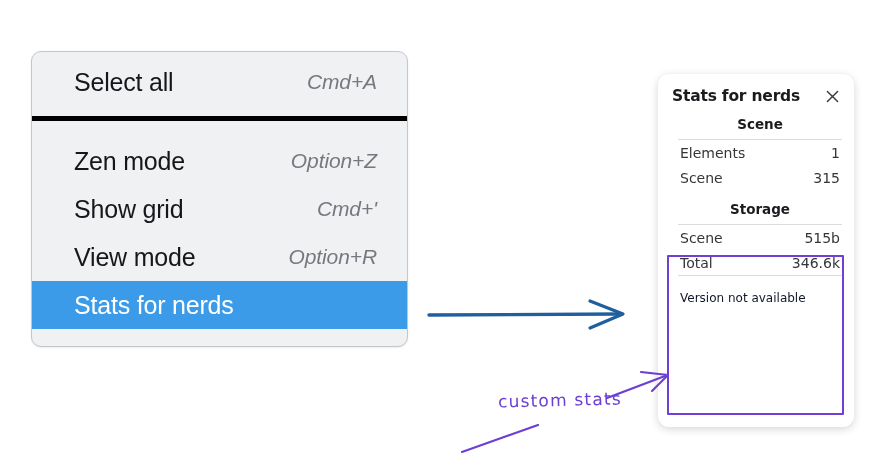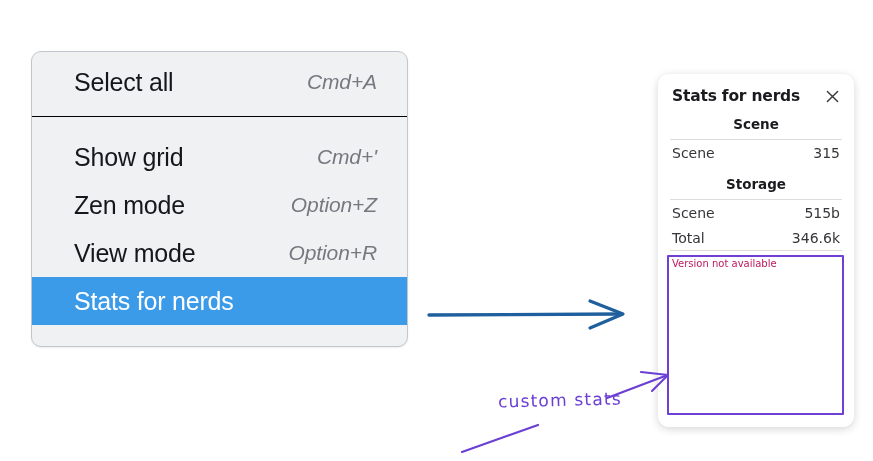--- a/index.html
+++ b/index.html
@@ -30,21 +30,21 @@
     border: 1px solid #c2c7cd;
     border-radius: 10px;
     box-sizing: border-box;
     overflow: hidden;
     box-shadow: 0 1px 2px rgba(0,0,0,0.08);
   }
   .menu-group {
     padding: 6px 0;
   }
   .menu-group.first {
-    border-bottom: 1px solid #000000;
+    border-bottom: 5px solid #000000;
     padding-bottom: 10px;
   }
   .menu-group.second {
     padding-top: 16px;
     padding-bottom: 0;
   }
   .menu-item {
     display: flex;
     align-items: center;
     justify-content: space-between;
@@ -105,21 +105,21 @@
     color: #1b1b1f;
     letter-spacing: -0.2px;
   }
   .close-icon {
     width: 17px;
     height: 17px;
     display: block;
     cursor: pointer;
   }
   .panel-body {
-    padding: 0 11px 0 11px;
+    padding: 0 11px 0 19px;
   }
   .section-title {
     text-align: center;
     font-size: 13.5px;
     font-weight: bold;
     color: #1b1b1f;
     padding: 11px 0 7px 0;
   }
   .section-rule {
     height: 1px;
@@ -130,24 +130,25 @@
     display: flex;
     justify-content: space-between;
     align-items: baseline;
     font-size: 14px;
     color: #35353a;
     padding: 5px 3px 4px 3px;
   }
   .stat-key { white-space: nowrap; }
   .stat-val { white-space: nowrap; }
   .version-text {
-    font-size: 10px;
-    color: #be185d;
+    font-size: 12px;
+    color: #0f172a;
     padding: 7px 3px 4px 3px;
     white-space: nowrap;
+    margin-top: 8px;
   }
 
   
   #storage-highlight {
     position: absolute;
     left: 667px;
     top: 255px;
     width: 177px;
     height: 160px;
     border: 2px solid #6f3fd6;
@@ -184,26 +185,26 @@
 
     <div class="menu-group first">
       <div class="menu-item">
         <span class="menu-label">Select all</span>
         <span class="menu-shortcut">Cmd+A</span>
       </div>
     </div>
 
     <div class="menu-group second">
       <div class="menu-item">
+        <span class="menu-label">Zen mode</span>
+        <span class="menu-shortcut">Option+Z</span>
+      </div>
+      <div class="menu-item">
         <span class="menu-label">Show grid</span>
         <span class="menu-shortcut">Cmd+'</span>
-      </div>
-      <div class="menu-item">
-        <span class="menu-label">Zen mode</span>
-        <span class="menu-shortcut">Option+Z</span>
       </div>
       <div class="menu-item">
         <span class="menu-label">View mode</span>
         <span class="menu-shortcut">Option+R</span>
       </div>
       <div class="menu-item selected">
         <span class="menu-label">Stats for nerds</span>
       </div>
       <div class="menu-footer"></div>
     </div>
@@ -219,20 +220,24 @@
           <path d="M4 4 L16 16 M16 4 L4 16" stroke="#3a3a40" stroke-width="1.7" fill="none" stroke-linecap="round"></path>
         </svg>
       </span>
     </div>
 
     <div class="panel-body">
 
       <div class="section-title">Scene</div>
       <div class="section-rule"></div>
       <div class="stat-row">
+        <span class="stat-key">Elements</span>
+        <span class="stat-val">1</span>
+      </div>
+      <div class="stat-row">
         <span class="stat-key">Scene</span>
         <span class="stat-val">315</span>
       </div>
 
       <div class="section-title">Storage</div>
       <div class="section-rule"></div>
       <div class="stat-row">
         <span class="stat-key">Scene</span>
         <span class="stat-val">515b</span>
       </div>

